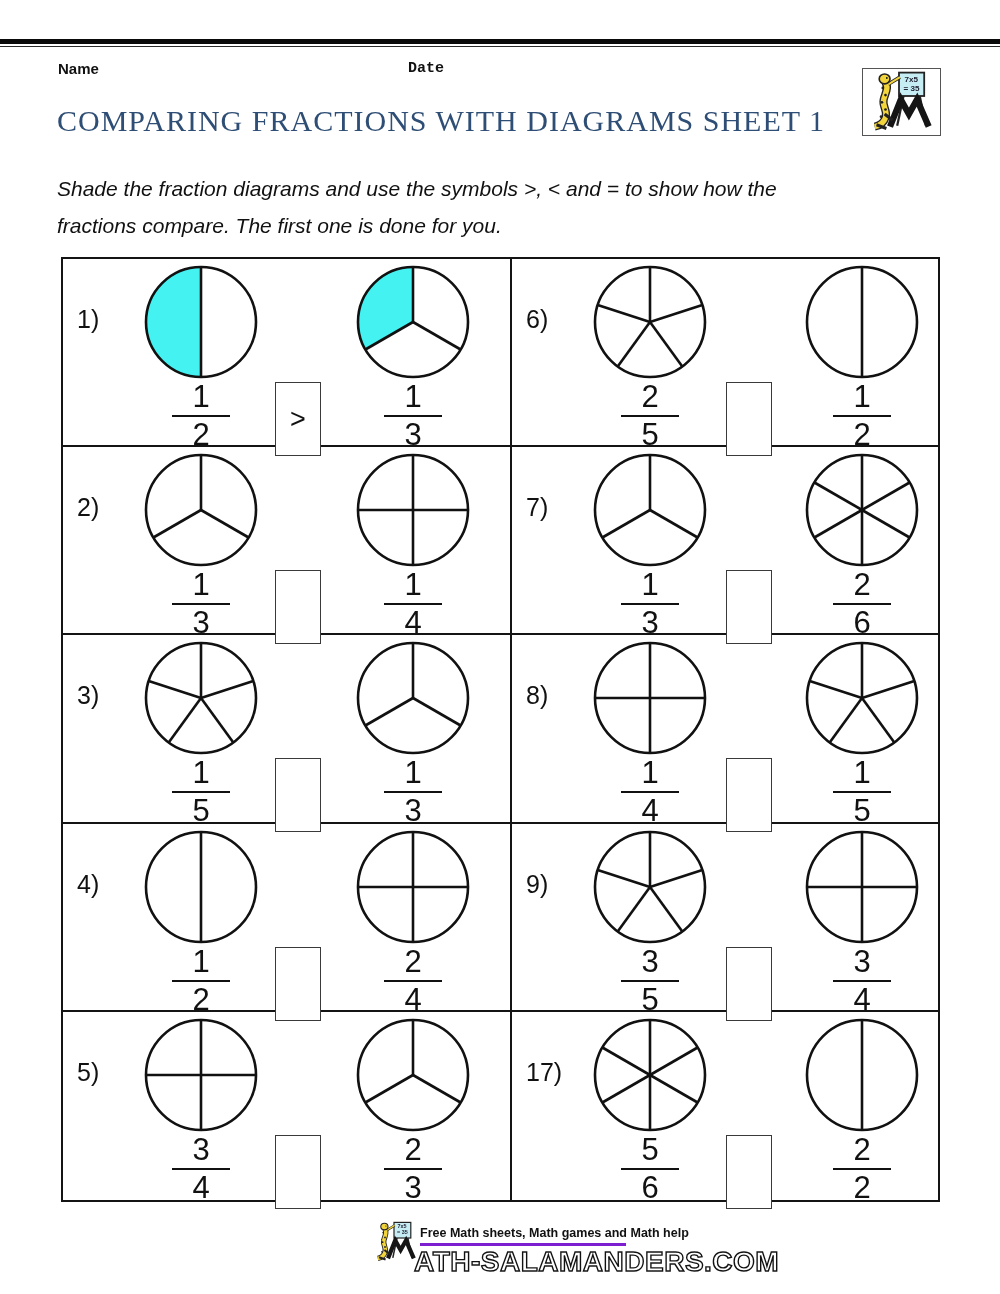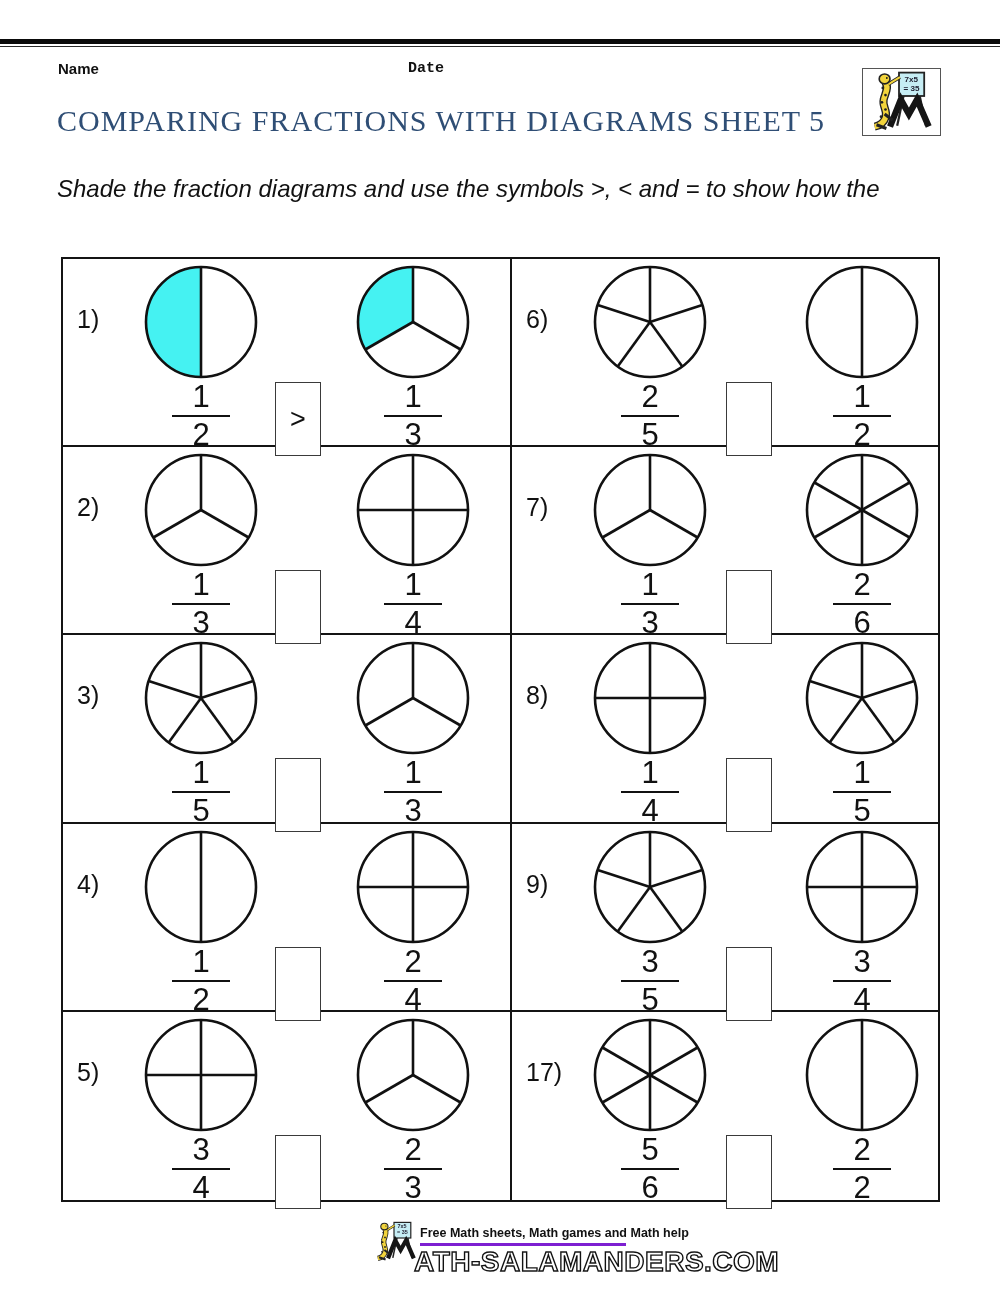--- a/index.html
+++ b/index.html
@@ -4,21 +4,21 @@
 <style>
   html,body{margin:0;padding:0;width:1000px;height:1294px;background:#fff;overflow:hidden;
             font-family:"Liberation Sans",sans-serif;color:#111;}
   .abs{position:absolute;}
   #top-rule-thick{left:0;top:39px;width:1000px;height:5px;background:#0a0a0a;}
   #top-rule-thin{left:0;top:46px;width:1000px;height:1px;background:#2a2a2a;}
   #name-label{left:58px;top:60px;font-size:15px;font-weight:bold;}
   #date-label{left:408px;top:60px;font-size:15px;font-weight:bold;font-family:Liberation Mono, monospace;}
   #page-title{left:57px;top:104px;font-size:30px;letter-spacing:1px;color:#2F4E75;
               font-family:"Liberation Serif",serif;font-weight:500;white-space:nowrap;}
-  #instructions{left:57px;top:170px;font-size:24px;font-style:italic;line-height:37px;}
+  #instructions{left:57px;top:170px;font-size:21px;font-style:italic;line-height:37px;}
   #logo-box{left:862px;top:68px;width:77px;height:66px;border:1px solid #555;background:#fff;}
   
   #problems-table{left:61px;top:257px;width:879px;height:945px;border:2px solid #141414;
                   box-sizing:border-box;display:grid;grid-template-columns:449px 1fr;
                   grid-template-rows:repeat(5,1fr);position:absolute;background:#fff;}
   .cell{position:relative;border-right:2px solid #141414;border-bottom:2px solid #141414;}
   .cell.col-r{border-right:none;}
   .cell.row-last{border-bottom:none;}
   .pnum{position:absolute;left:14px;top:46px;font-size:25px;}
   .circ{position:absolute;top:4px;}
@@ -62,24 +62,25 @@
     <ellipse cx="24" cy="11" rx="6" ry="5.5" fill="#F2D43C" stroke="#222" stroke-width="1.8"></ellipse>
     <circle cx="26.5" cy="10" r="1" fill="#111"></circle>
     <circle cx="22" cy="21" r="1.5" fill="#222"></circle>
         <circle cx="25" cy="29" r="1.5" fill="#222"></circle>
     <circle cx="21" cy="37" r="1.5" fill="#222"></circle>
         <circle cx="25" cy="45" r="1.5" fill="#222"></circle>
     <circle cx="20" cy="53" r="1.5" fill="#222"></circle>
   </svg></span>
 </div>
 
-<div class="abs" id="page-title">COMPARING FRACTIONS WITH DIAGRAMS SHEET 5</div>
+<div class="abs" id="page-title">COMPARING FRACTIONS WITH DIAGRAMS SHEET 1</div>
 
 <div class="abs" id="instructions">
   <div>Shade the fraction diagrams and use the symbols &gt;, &lt; and = to show how the</div>
+  <div>fractions compare. The first one is done for you.</div>
 </div>
 
 <div id="problems-table">
     <div class="cell">
       <span class="pnum">1)</span>
       <svg class="circ circA" width="118" height="118" viewBox="0 0 118 118">
         <g stroke="#111" stroke-width="2.6" fill="none">
           <path d="M59 59 L59.0 114.0 A55 55 0 0 1 59.0 4.0 Z" fill="#45F2F2" stroke="none"></path>
           <circle cx="59" cy="59" r="55"></circle>
           <line x1="59" y1="59" x2="59.0" y2="4.0"></line>

